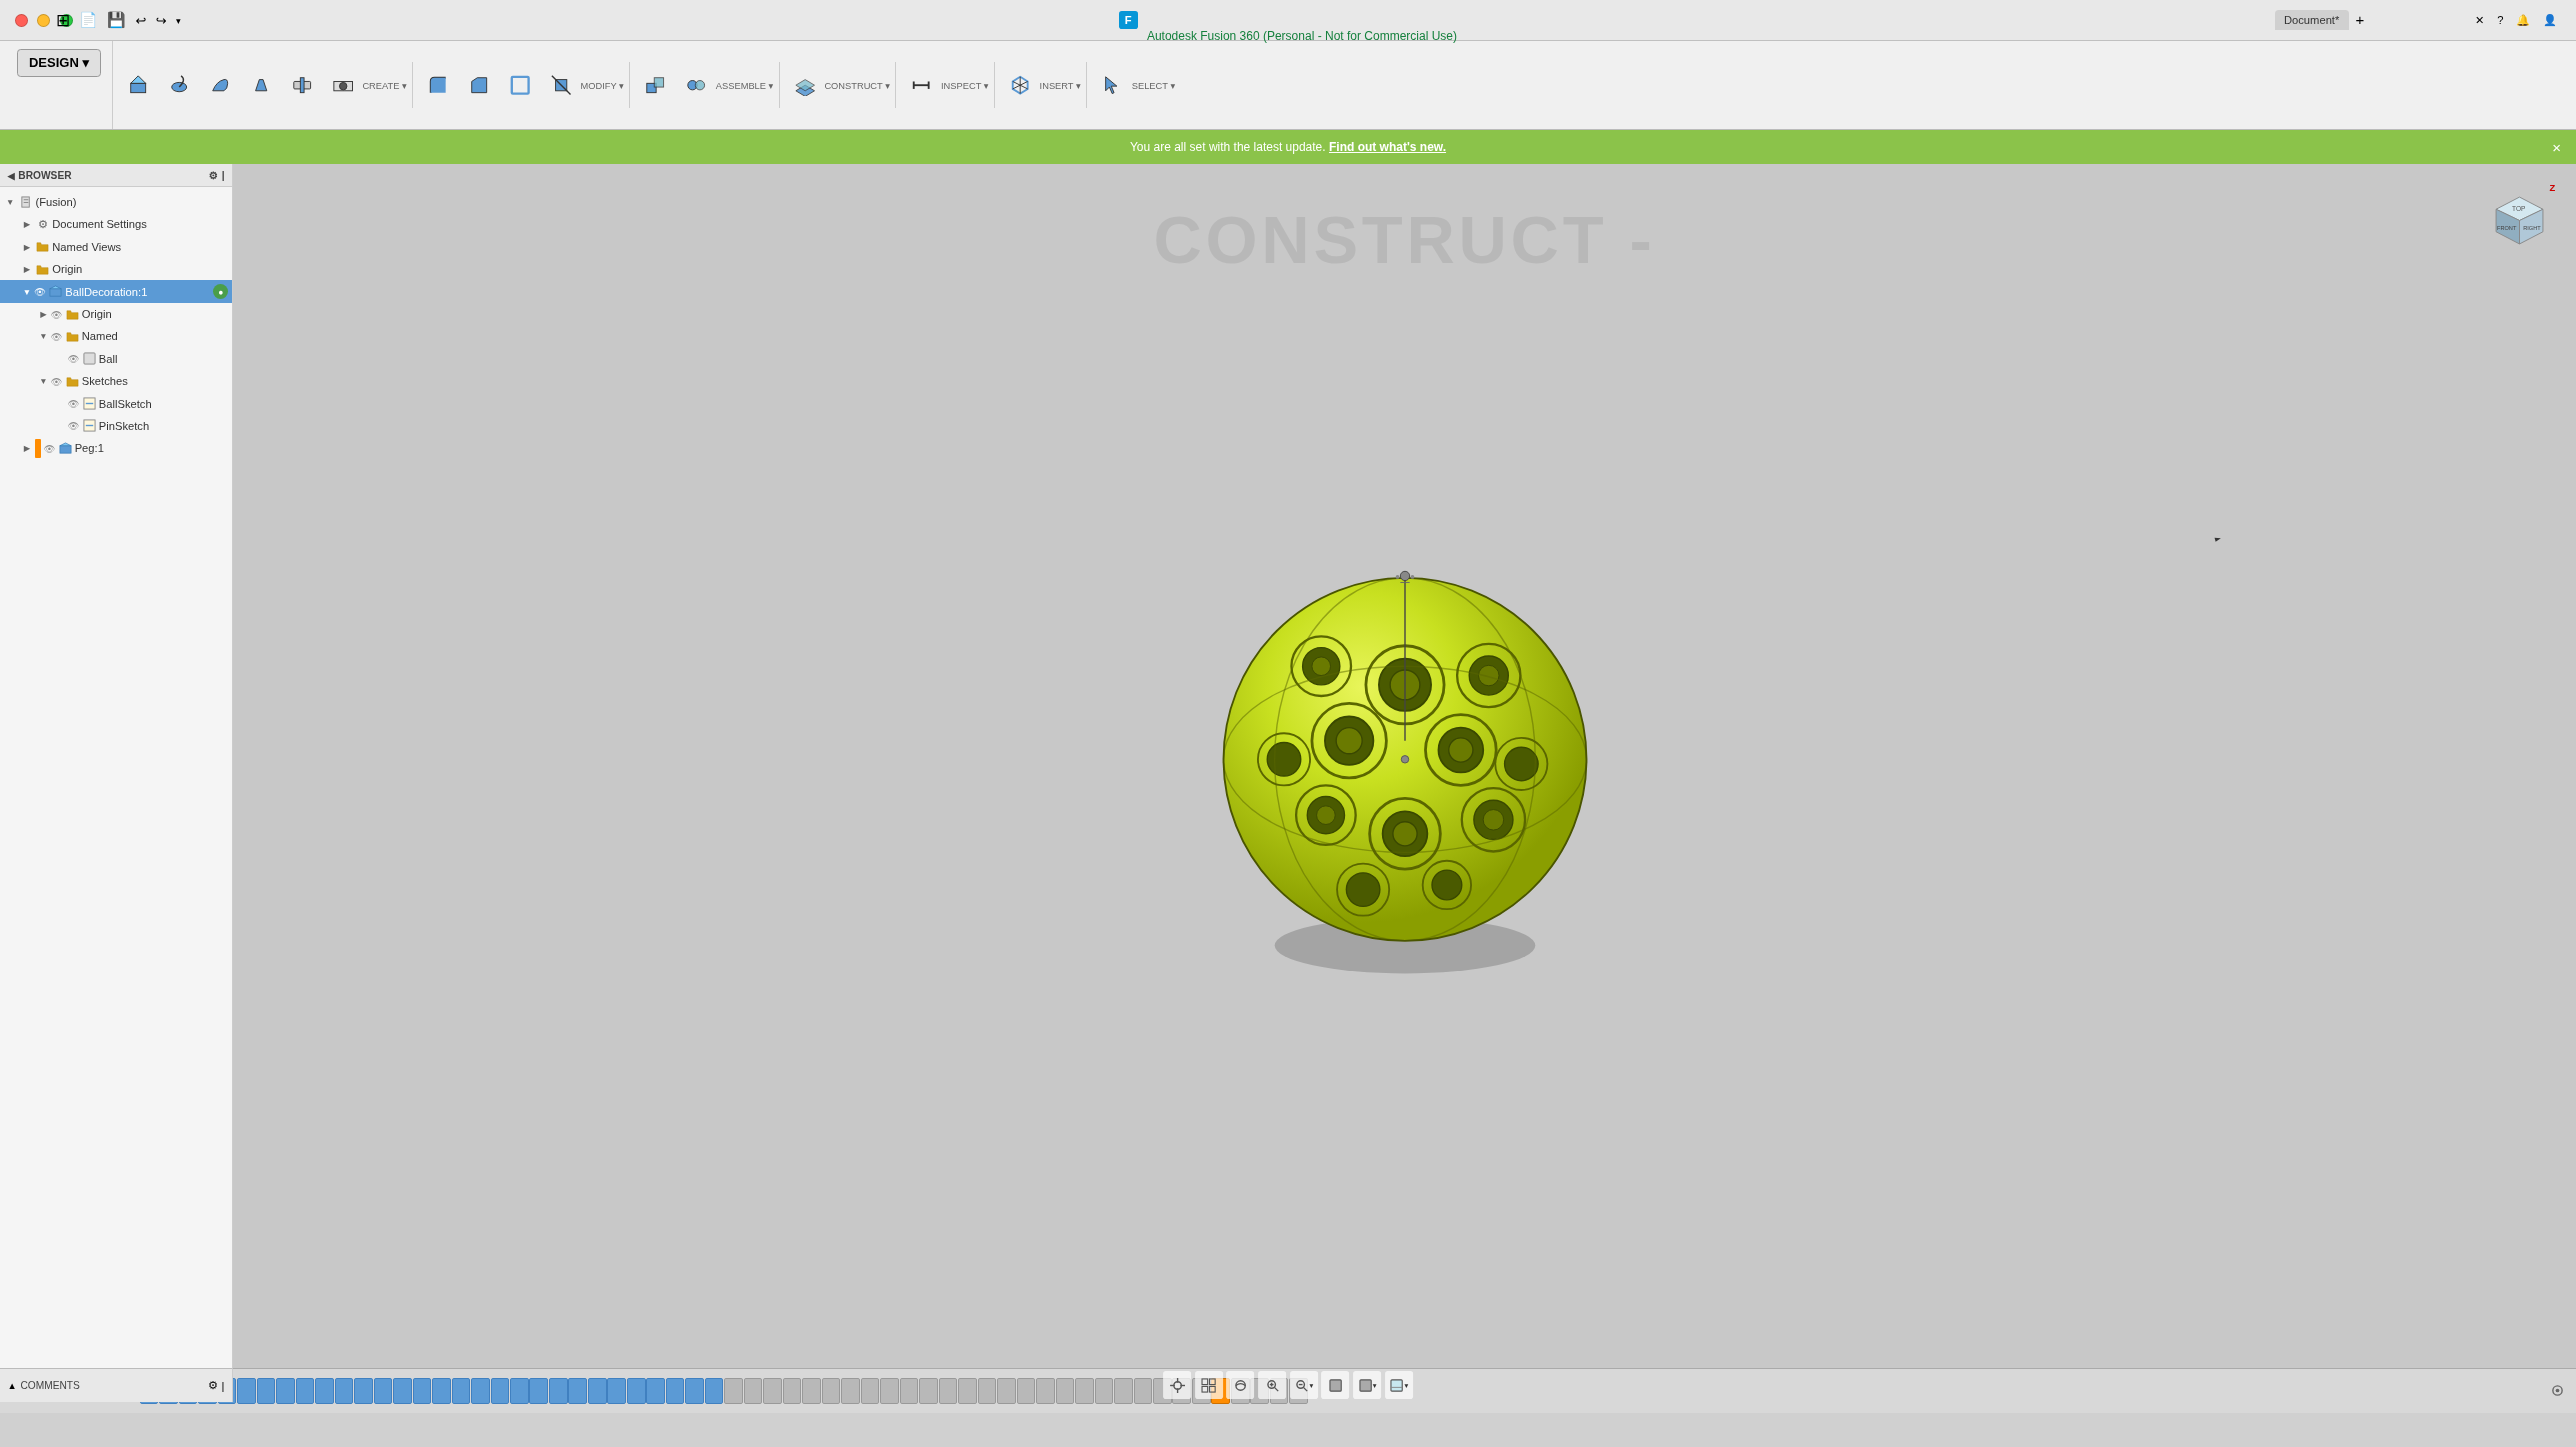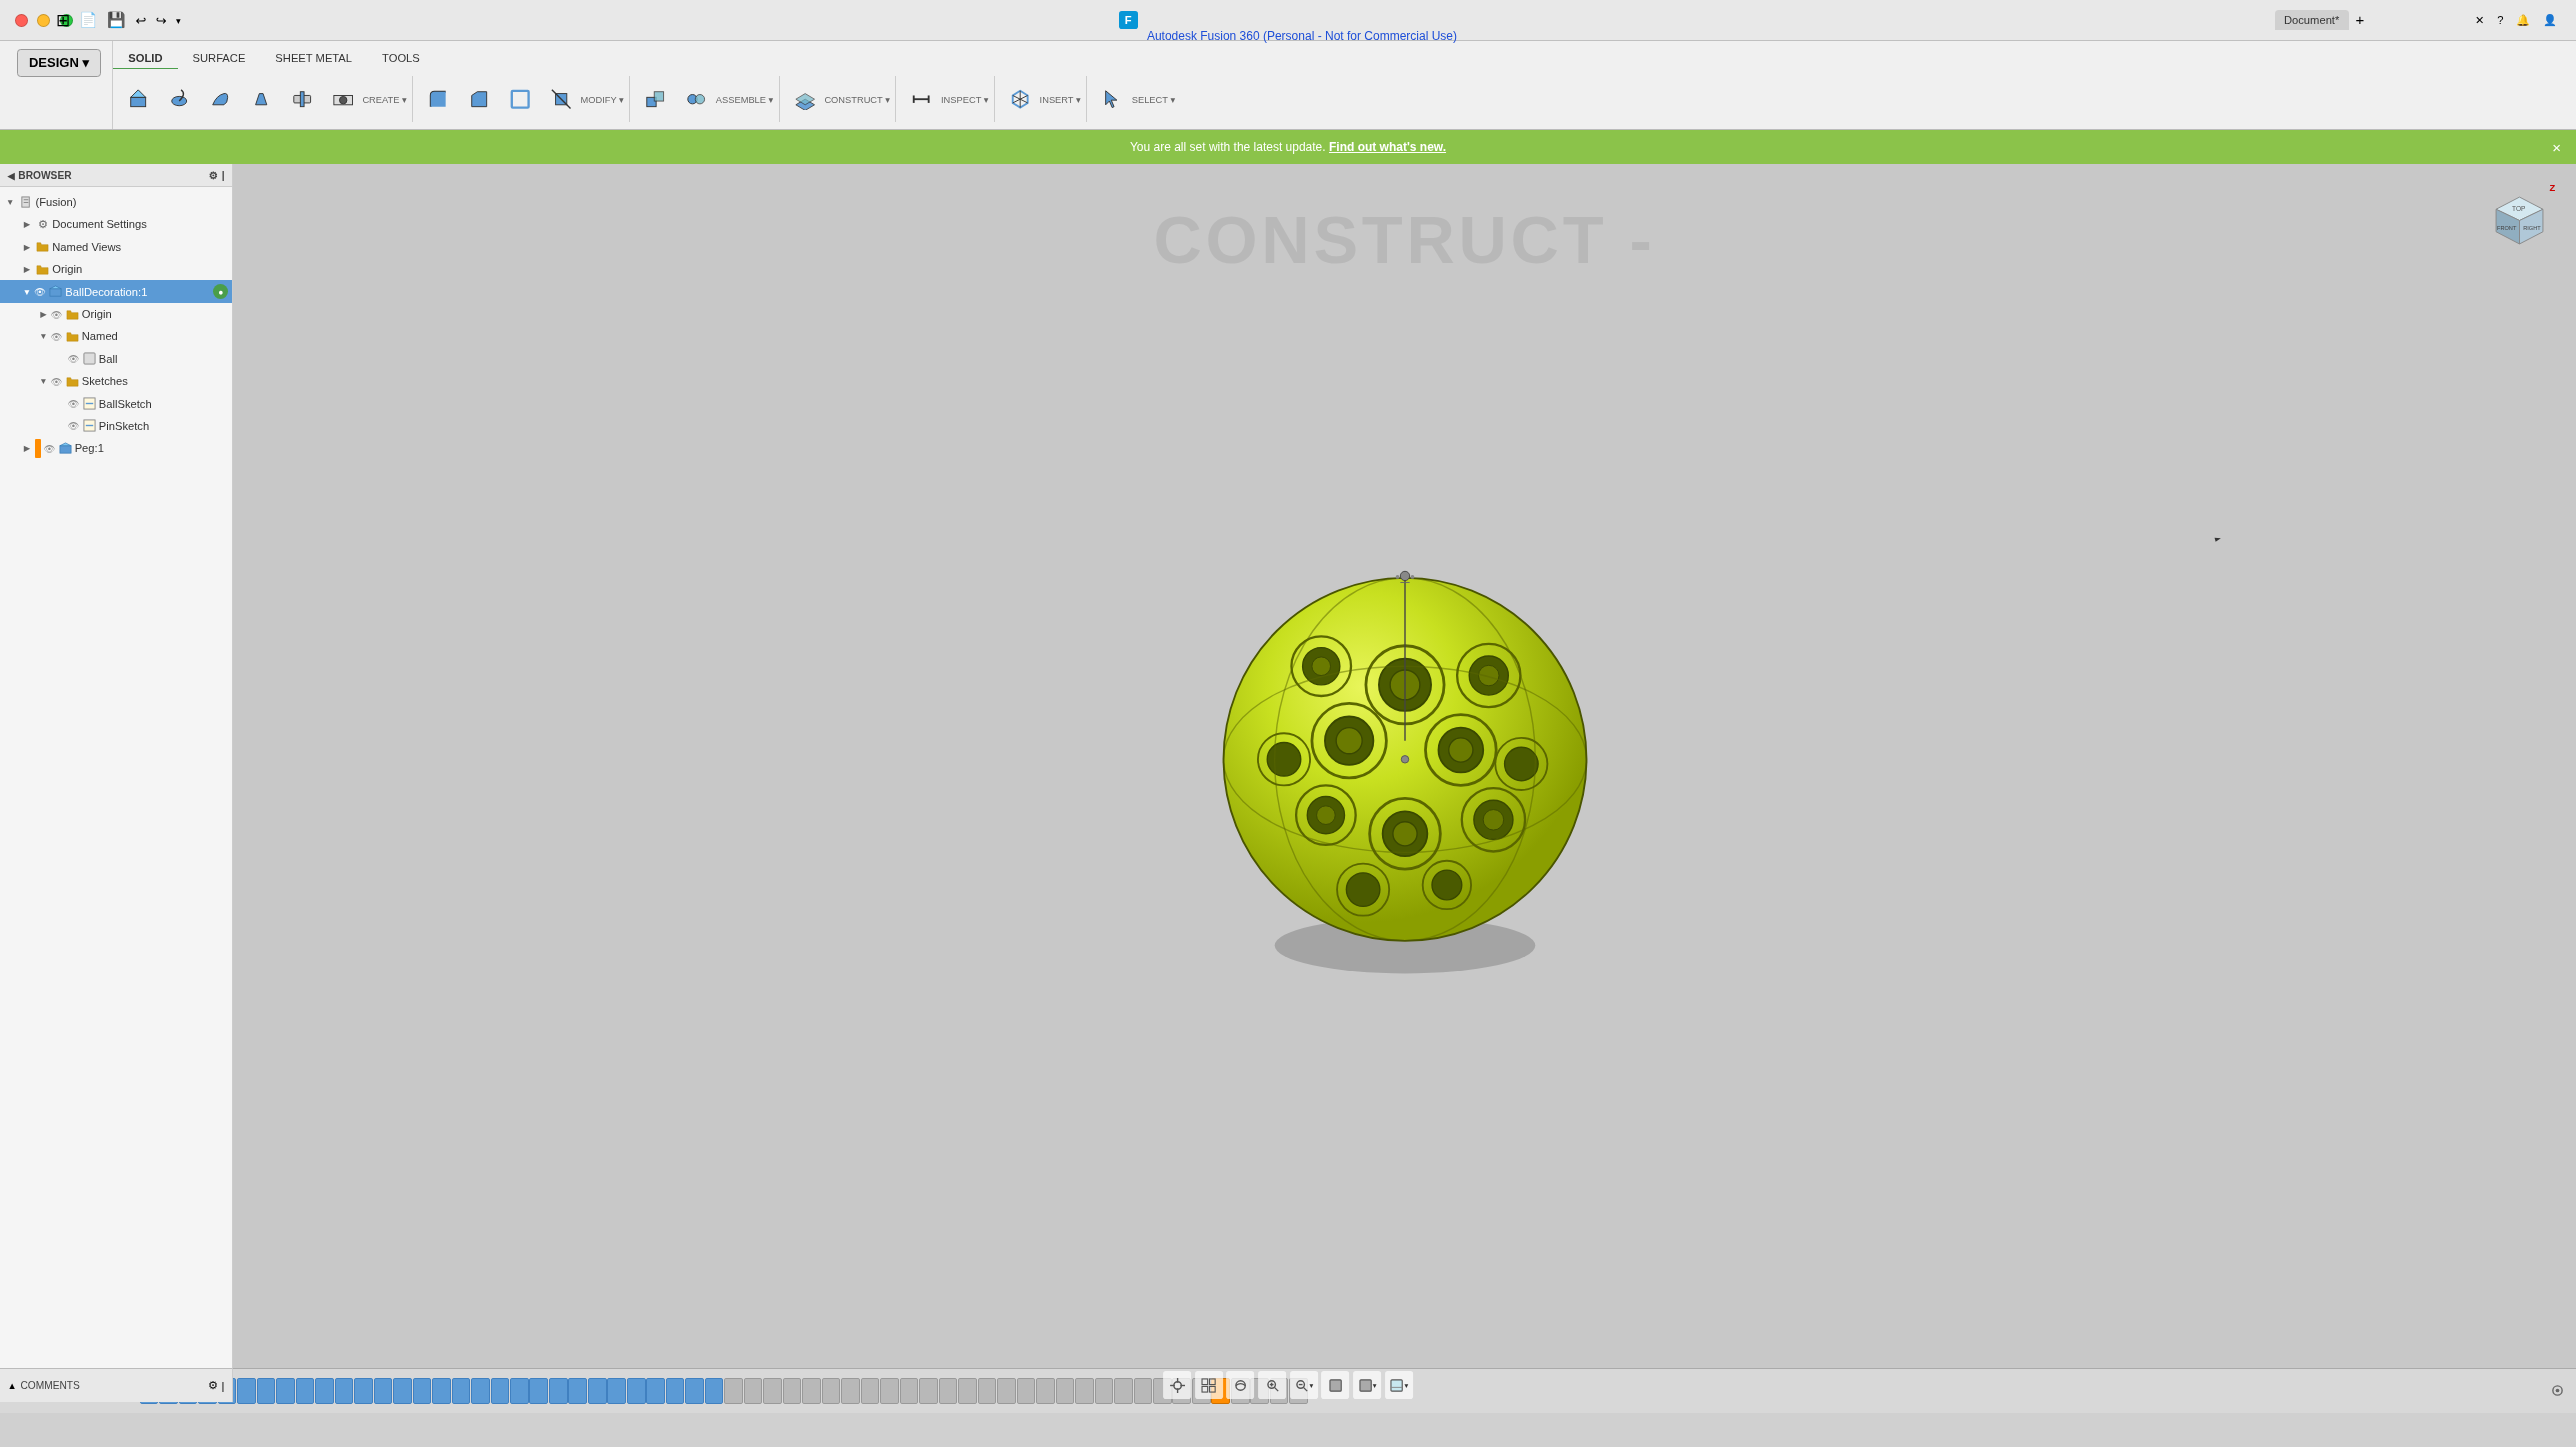--- a/index.html
+++ b/index.html
@@ -384,21 +384,21 @@
     <span style="font-size:15px;cursor:pointer;">💾</span>
     <span style="font-size:13px;cursor:pointer;">↩</span>
     <span style="font-size:13px;cursor:pointer;">↪</span>
     <span style="font-size:9.3px;cursor:pointer;">▾</span>
   </div>
   <div style="display:flex;align-items:center;gap:5.6px;">
     <div style="width:18.6px;height:18.6px;background:#0696d7;border-radius:2.8px;display:flex;align-items:center;justify-content:center;">
       <span style="color:white;font-size:11.2px;font-weight:bold;">F</span>
     </div>
   </div>
-  <span id="app-title" style="font-size:12px;color:#1d4ed8;margin-left:9.3px;margin-top:32px;">Autodesk Fusion 360 (Personal - Not for Commercial Use)</span>
+  <span id="app-title" style="font-size:12px;color:#15803d;margin-left:9.3px;margin-top:32px;">Autodesk Fusion 360 (Personal - Not for Commercial Use)</span>
 
   <div style="position:absolute;right:205px;display:flex;align-items:center;">
     <div class="tab-item">
       <span>Document*</span>
     </div>
     <div style="width:22.4px;height:22.4px;display:flex;align-items:center;justify-content:center;cursor:pointer;font-size:15px;">+</div>
   </div>
 
   <div style="position:absolute;right:18.6px;display:flex;align-items:center;gap:13px;">
     <span style="cursor:pointer;">✕</span>
@@ -410,26 +410,20 @@
 
 <div id="toolbar">
 
   <div style="display:flex;flex-direction:column;border-right:0.9px solid #ccc;padding:0 7.5px;gap:3.7px;">
     <div class="toolbar-section design-btn" style="border:0.9px solid #999;border-radius:3.7px;background:#e0e0e0;padding:5.6px 11.2px;font-weight:bold;font-size:13px;cursor:pointer;">
       <span>DESIGN ▾</span>
     </div>
   </div>
 
   <div style="display:flex;flex-direction:column;flex:1;">
-    <div class="toolbar-tabs">
-      <div class="toolbar-tab active">SOLID</div>
-      <div class="toolbar-tab">SURFACE</div>
-      <div class="toolbar-tab">SHEET METAL</div>
-      <div class="toolbar-tab">TOOLS</div>
-    </div>
     <div style="display:flex;align-items:center;flex:1;padding:1.9px 0;">
 
       <div class="toolbar-group">
         <div class="toolbar-group-icons">
 
           <div class="tool-icon">
             <svg viewBox="0 0 24 24" fill="none">
                 <rect x="4" y="10" width="16" height="10" fill="#5b9ad5" stroke="#333" stroke-width="1"></rect>
                 <polygon points="4,10 12,2 20,10" fill="#7bc8f5" stroke="#333" stroke-width="1"></polygon>
               </svg>

